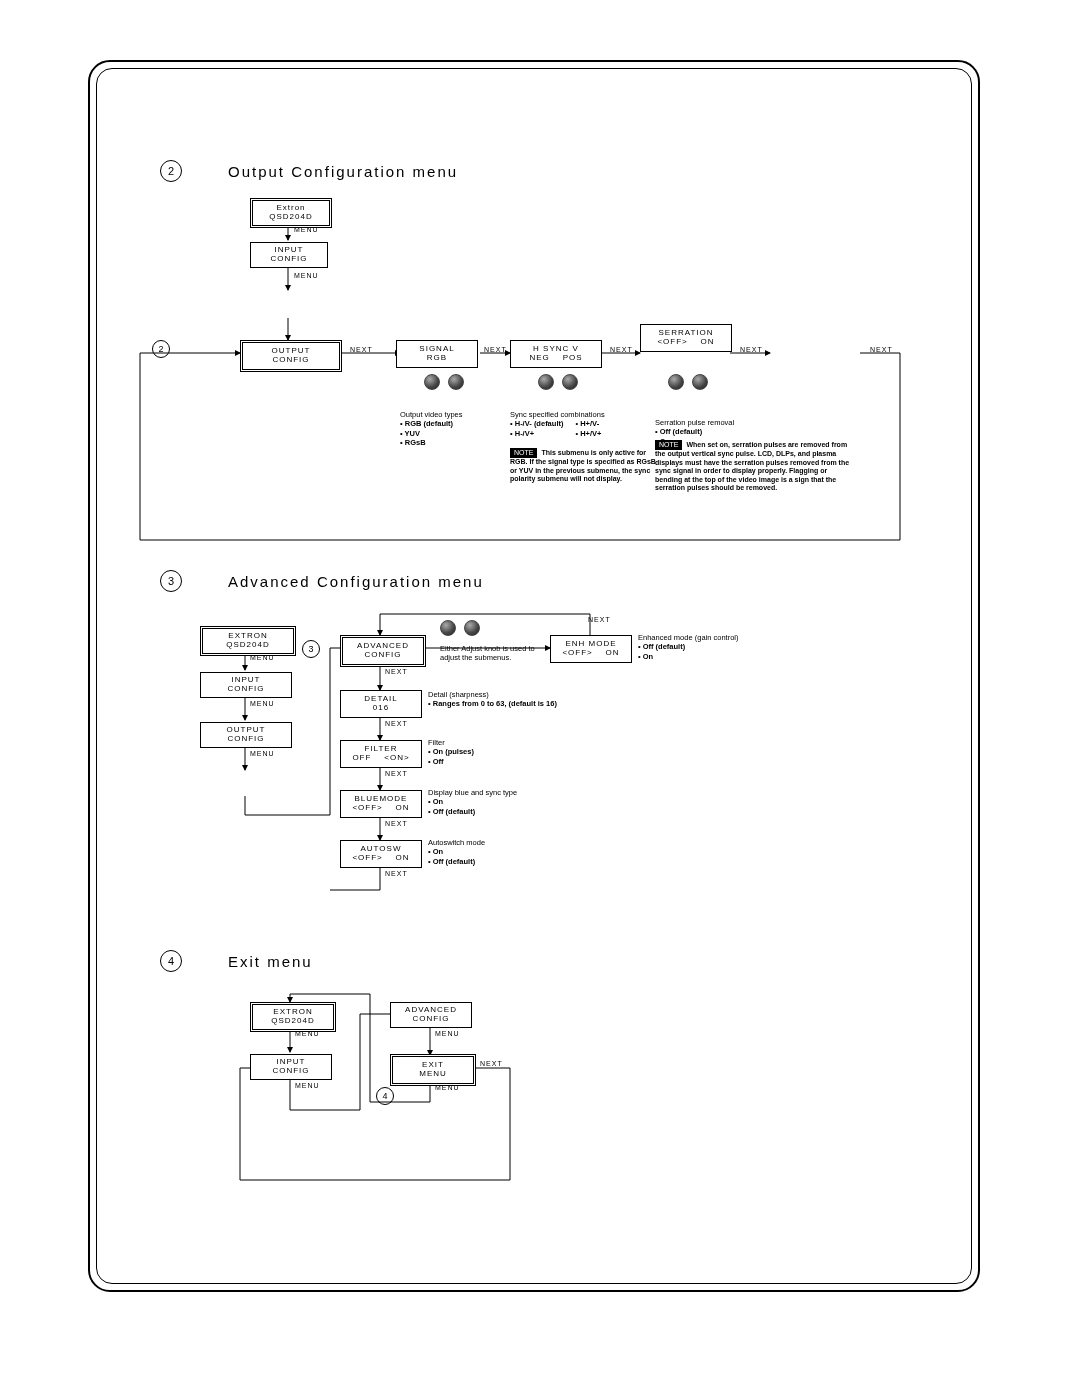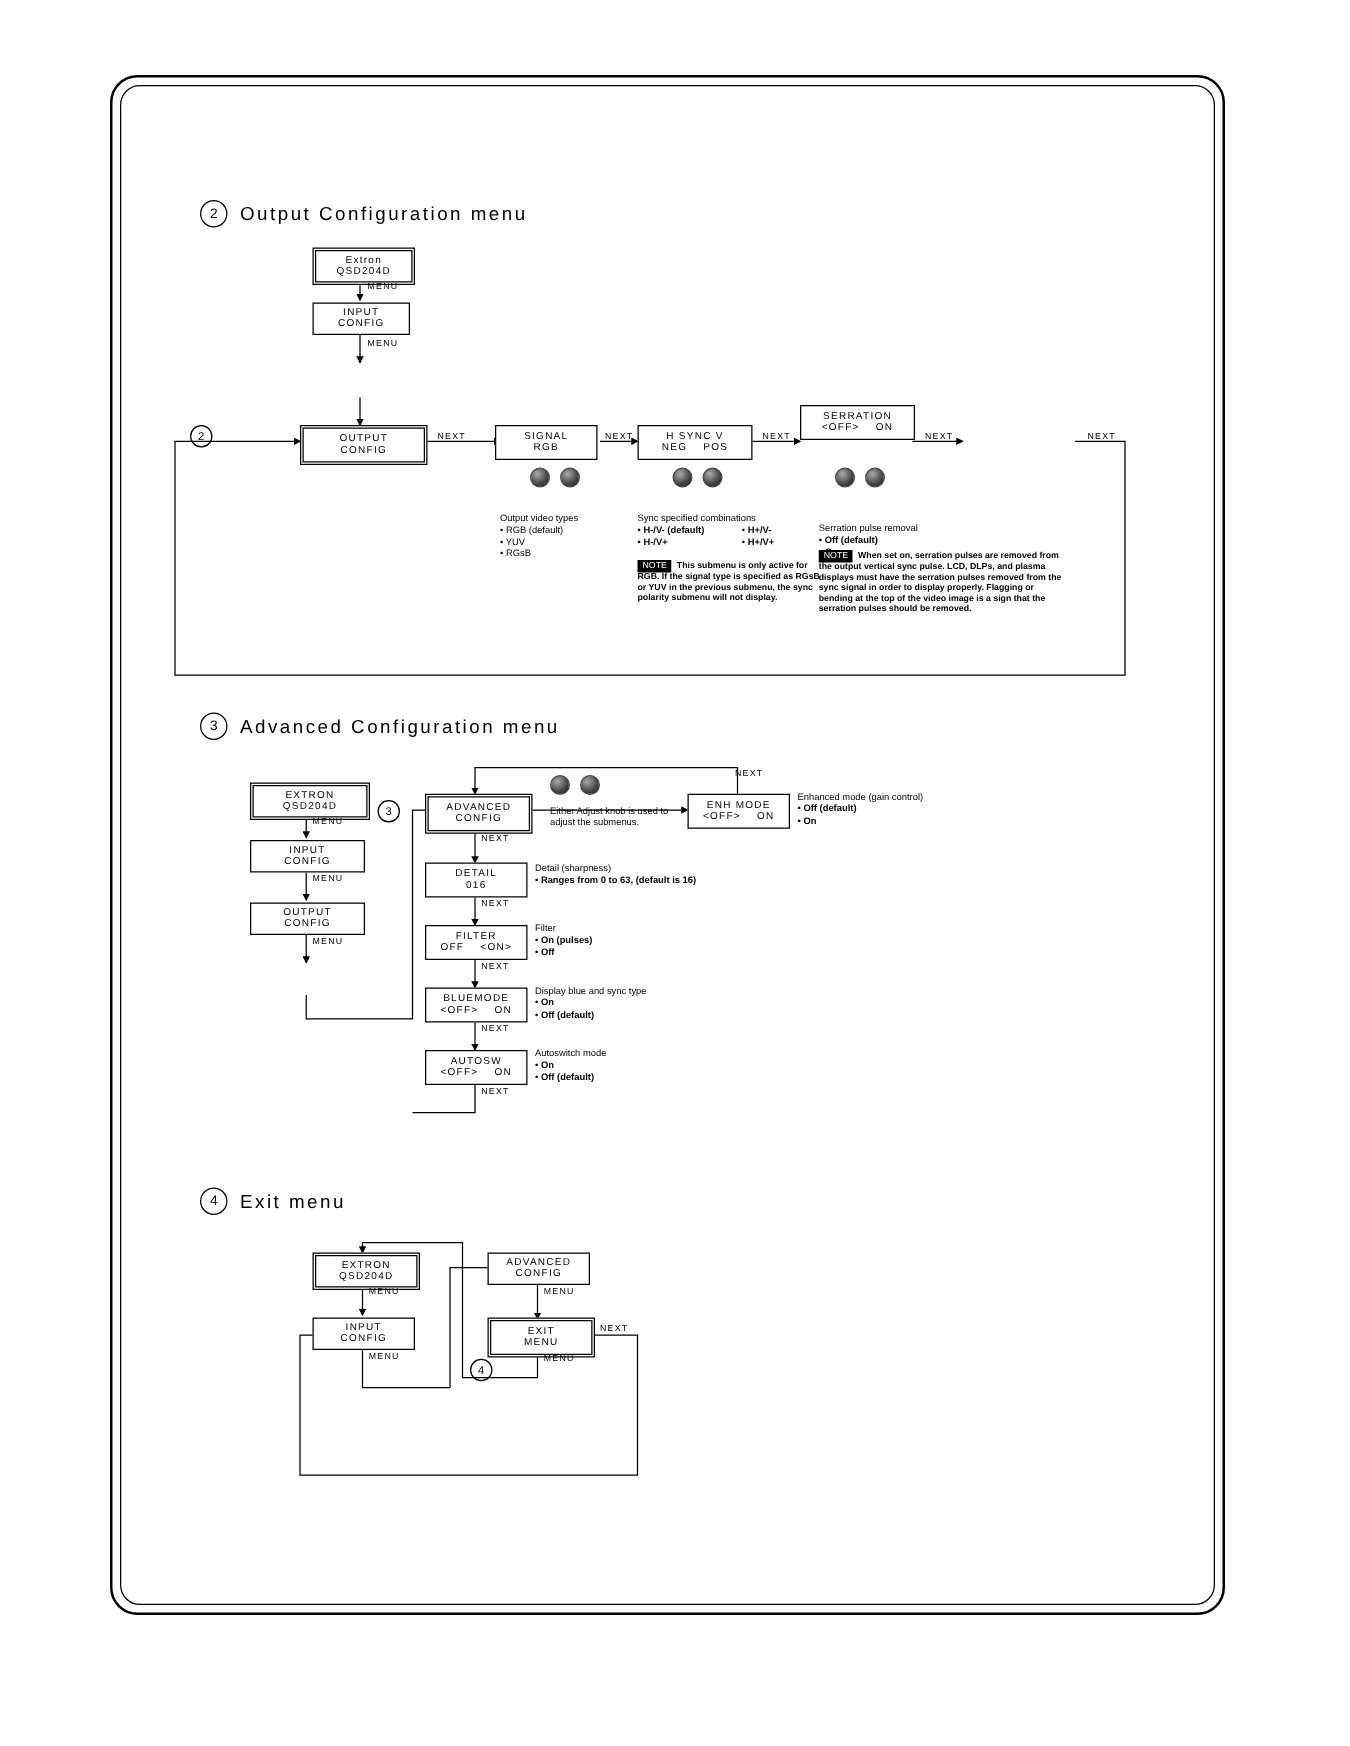--- a/index.html
+++ b/index.html
@@ -61,20 +61,21 @@
   }
   .circ-num-small {
     width: 16px;
     height: 16px;
     font-size: 9px;
   }
   .section-title {
     font-size: 15px;
     letter-spacing: 2px;
     font-weight: 400;
+    margin-left: 36px;
   }
   .diagram {
     position: relative;
     border: 0;
   }
   .box {
     position: absolute;
     border: 1px solid #000;
     background: #fff;
     text-align: center;
@@ -205,28 +206,28 @@
       <div class="knobs" style="left:558px;top:184px">
           <div class="knob"></div>
           <div class="knob"></div>
         </div>
 
       <span class="smalltxt" style="left:630px;top:156px">NEXT</span>
       <span class="smalltxt" style="left:760px;top:156px">NEXT</span>
 
       <div class="desc" style="left:290px;top:220px">
         <div>Output video types</div>
-        <div style="white-space:pre;font-weight:normal">• RGB (default)
+        <div style="white-space:pre;font-weight:bold">• RGB (default)
 • YUV
 • RGsB</div>
       </div>
 
       <div class="desc" style="left:400px;top:220px;width:150px">
         <div>Sync specified combinations</div>
-        <div style="display:flex;gap:30px;font-weight:bold">
+        <div style="display:flex;gap:12px;font-weight:bold">
           <div style="white-space:pre">• H-/V- (default)
 • H-/V+</div>
           <div style="white-space:pre">• H+/V-
 • H+/V+</div>
         </div>
       </div>
 
       <div class="desc" style="left:545px;top:228px">
         <div>Serration pulse removal</div>
         <div style="white-space:pre;font-weight:bold">• Off (default)

